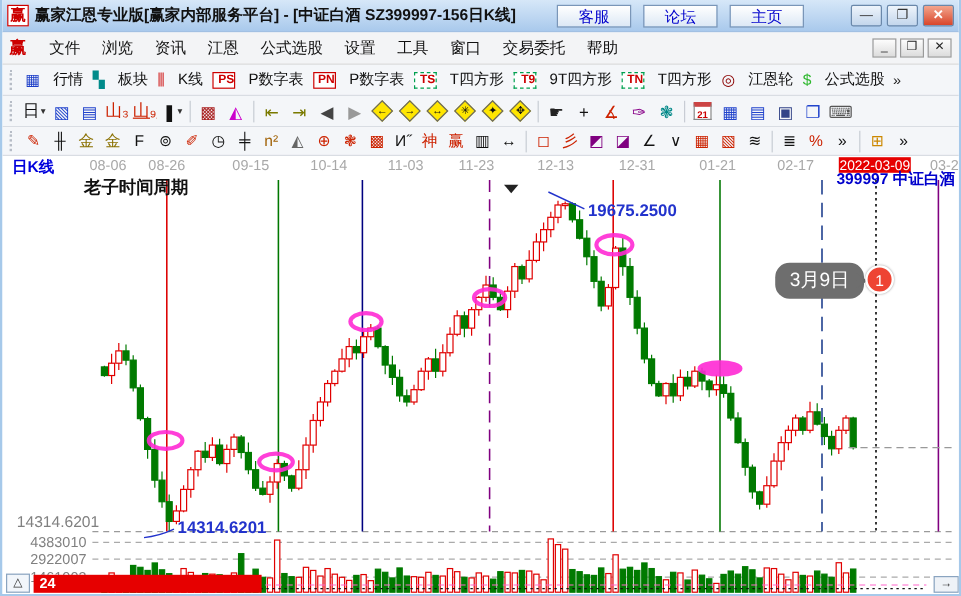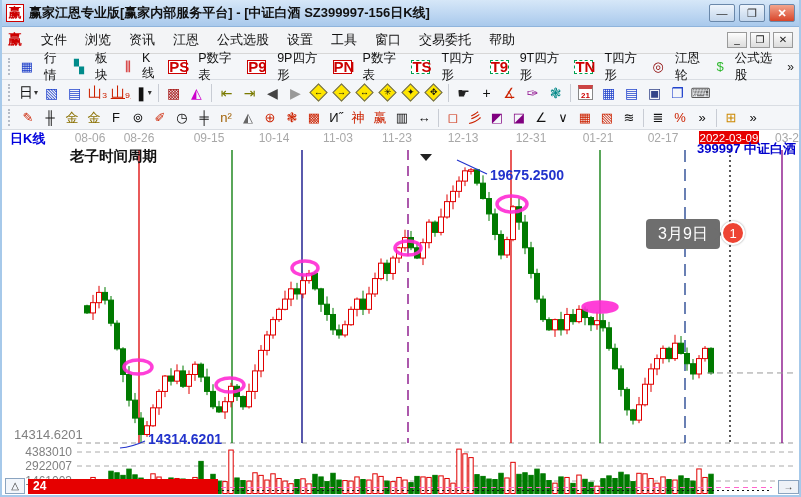--- a/index.html
+++ b/index.html
@@ -26,57 +26,62 @@
        font-size:10px;line-height:14px;text-align:center;color:#222;cursor:pointer;}
   
   .toolbar{display:flex;align-items:center;background:#f4f6f9;border-bottom:1px solid #d9dde3;padding:0 2px;}
   #toolbar1{height:26px;}
   #toolbar2{height:26px;}
   #toolbar3{height:24px;}
   .grip{width:5px;height:70%;border-left:2px dotted #b6bcc6;margin:0 4px;}
   .t1item{display:flex;align-items:center;gap:3px;padding:2px 4px;cursor:pointer;}
   .t1item .ticon{font-size:13px;line-height:15px;}
   .t1item .tlabel{font-size:12.5px;color:#111;margin-left:8px;}
-  .badge-icon{display:inline-block;width:19px;height:14px;font-size:15px;font-weight:bold;line-height:12px;text-align:right;background:#fff;}
+  .badge-icon{display:inline-block;width:19px;height:14px;font-size:10px;font-weight:bold;line-height:12px;text-align:right;background:#fff;}
   .badge-red{border:1px solid #cc0000;color:#cc0000;}
   .badge-teal{border:1px dashed #00a050;color:#cc0000;}
   .t2item{width:23px;height:20px;display:flex;align-items:center;justify-content:center;font-size:14px;cursor:pointer;}
   .t3item{width:22px;height:18px;display:flex;align-items:center;justify-content:center;font-size:13px;cursor:pointer;}
   .sep{width:1px;height:18px;background:#c8ccd4;margin:0 3px;}
   .dmd{width:13px;height:13px;background:#ffe600;border:1px solid #666;transform:rotate(45deg);
        display:flex;align-items:center;justify-content:center;}
   .dmd span{transform:rotate(-45deg);font-size:9px;color:#111;line-height:1;}
   .cal{width:15px;height:15px;border:1px solid #888;background:#fff;font-size:8px;color:#cc0000;font-weight:bold;
        text-align:center;line-height:13px;border-top:4px solid #cc4444;}
   .dd{font-size:8px;color:#333;margin-left:1px;}
   .ovf{font-size:12px;color:#222;padding:0 3px;cursor:pointer;}
   
   #chart-region{position:absolute;left:0;top:130px;width:797px;height:367px;background:#fff;}
   #chartsvg{position:absolute;left:0;top:0;}
-  .tooltip{position:absolute;left:644px;top:89px;width:74px;height:30px;background:#6e6e6e;border-radius:4px;
+  .tooltip{position:absolute;left:644px;top:89px;width:74px;height:30px;background:#6e6e6e;border-radius:12px;
            color:#fff;font-size:16px;line-height:30px;text-align:center;z-index:5;}
   .tooltip:after{content:"";position:absolute;right:-9px;top:9px;border:6px solid transparent;border-left:9px solid #6e6e6e;}
   .tip-badge{position:absolute;left:719px;top:91px;width:24px;height:24px;border-radius:50%;background:#ee4433;
              border:2px solid #ffffff;box-shadow:0 0 2px rgba(0,0,0,.4);color:#fff;font-size:13px;line-height:21px;text-align:center;z-index:6;}
   .scroll-tri{position:absolute;left:3px;top:348px;width:20px;height:16px;background:#f2f6fb;border:1px solid #8aa4c0;
               font-size:10px;line-height:14px;text-align:center;color:#333;z-index:7;cursor:pointer;}
   .scroll-bar{position:absolute;left:26px;top:349px;width:190px;height:15px;background:#e60000;color:#fff;
               font-size:12px;font-weight:bold;line-height:15px;padding-left:5px;z-index:7;cursor:pointer;}
   .scroll-right{position:absolute;left:776px;top:350px;width:21px;height:14px;background:#eef2f7;border:1px solid #8aa4c0;
                 font-size:10px;line-height:12px;text-align:center;color:#333;z-index:7;cursor:pointer;}
 </style>
 </head>
 <body>
 
 <div id="app">
 
   <div class="titlebar">
     <div class="applogo">赢</div>
     <div class="title-text">赢家江恩专业版[赢家内部服务平台] - [中证白酒  SZ399997-156日K线]</div>
     <div class="tb-spacer"></div>
+    <div id="titlebar-buttons" style="display: flex;">
+        <div class="tb-btn">客服</div>
+        <div class="tb-btn">论坛</div>
+        <div class="tb-btn">主页</div>
+      </div>
     <div style="width:30px"></div>
     <div style="display:flex">
       <div class="winbtn">—</div>
       <div class="winbtn">❐</div>
       <div class="winbtn close">✕</div>
     </div>
   </div>
 
   <div class="menubar">
     <span class="menulogo">赢</span>
@@ -109,24 +114,20 @@
         <span class="ticon" style="color: rgb(0, 139, 139);">▚</span>
         <span class="tlabel">板块</span>
       </div>
       <div class="t1item">
         <span class="ticon" style="color: rgb(204, 0, 0);">⫼</span>
         <span class="tlabel">K线</span>
       </div>
       <div class="t1item">
         <span class="badge-icon badge-red">PS</span>
         <span class="tlabel">P数字表</span>
-      </div>
-      <div class="t1item">
-        <span class="badge-icon badge-red">P9</span>
-        <span class="tlabel">9P四方形</span>
       </div>
       <div class="t1item">
         <span class="badge-icon badge-red">PN</span>
         <span class="tlabel">P数字表</span>
       </div>
       <div class="t1item">
         <span class="badge-icon badge-teal">TS</span>
         <span class="tlabel">T四方形</span>
       </div>
       <div class="t1item">

